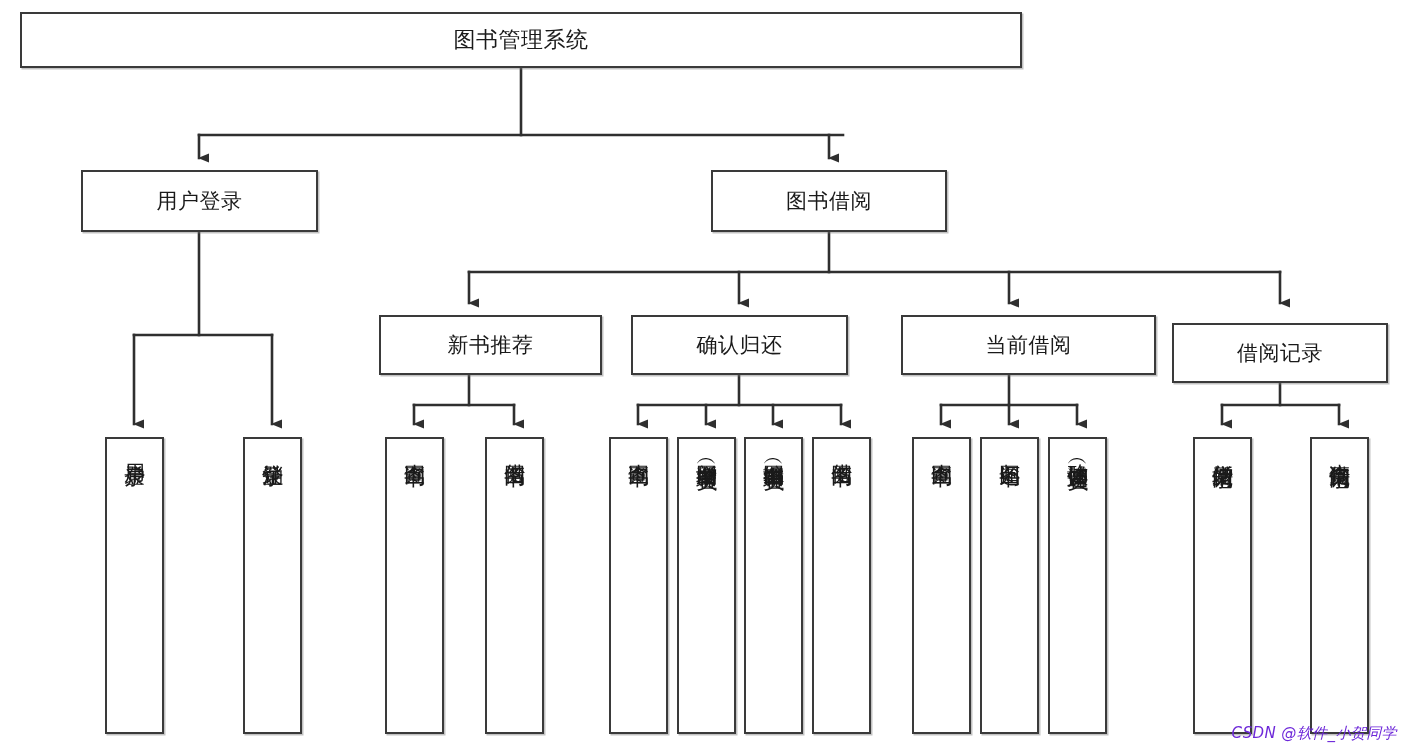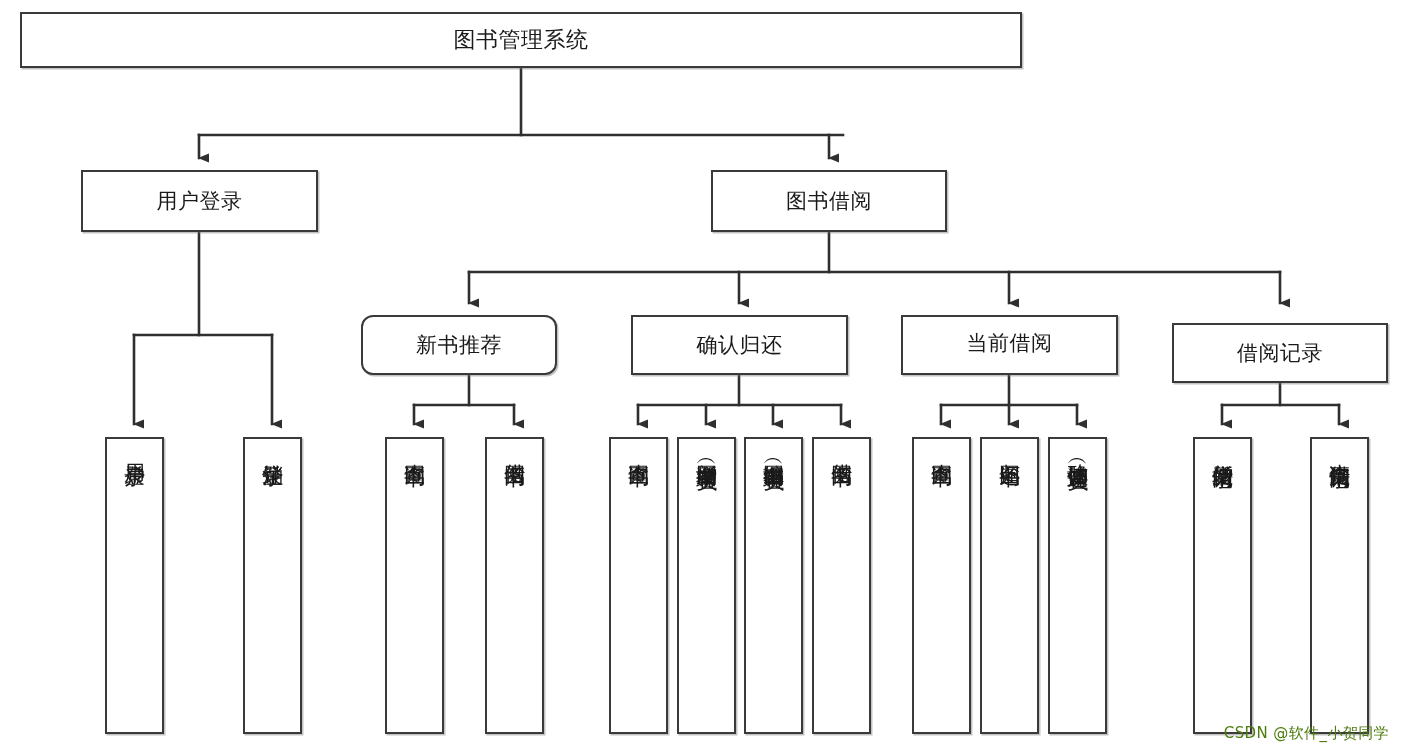--- a/index.html
+++ b/index.html
@@ -55,26 +55,27 @@
   .node.v .label {
     writing-mode: vertical-rl;
     text-orientation: upright;
     font-size: 21px;
     line-height: 1.08;
     letter-spacing: 1px;
     white-space: nowrap;
   }
   .watermark {
     position: absolute;
-    right: 16px;
+    right: 8px;
     bottom: 4px;
     font-size: 15px;
-    color: #4d7c0f;
+    color: #6d28d9;
     white-space: nowrap;
     letter-spacing: 0.4px;
+    font-style: italic;
   }
 </style>
 </head>
 <body>
 
 <div id="canvas">
 
   <svg id="wires" viewBox="0 0 1405 747">
     <defs>
       <marker id="arr" markerWidth="10" markerHeight="11" refX="4.6" refY="10" orient="auto" markerUnits="userSpaceOnUse">
@@ -130,27 +131,27 @@
     <span class="label">图书管理系统</span>
   </div>
 
   <div class="node h" style="left:81px; top:170px; width:237px; height:62px;">
     <span class="label">用户登录</span>
   </div>
   <div class="node h" style="left:711px; top:170px; width:236px; height:62px;">
     <span class="label">图书借阅</span>
   </div>
 
-  <div class="node h" style="left:361px; top:315px; width:196px; height:60px;border-radius:12px;">
+  <div class="node h" style="left:379px; top:315px; width:223px; height:60px;">
     <span class="label">新书推荐</span>
   </div>
   <div class="node h" style="left:631px; top:315px; width:217px; height:60px;">
     <span class="label">确认归还</span>
   </div>
-  <div class="node h" style="left:901px; top:315px; width:217px; height:60px;font-family:Liberation Mono, monospace;">
+  <div class="node h" style="left:901px; top:315px; width:255px; height:60px;">
     <span class="label">当前借阅</span>
   </div>
   <div class="node h" style="left:1172px; top:323px; width:216px; height:60px;">
     <span class="label">借阅记录</span>
   </div>
 
   <div class="node v" style="left:105px; top:437px; width:59px; height:297px;">
     <span class="label">用户登录</span>
   </div>
   <div class="node v" style="left:243px; top:437px; width:59px; height:297px;">

